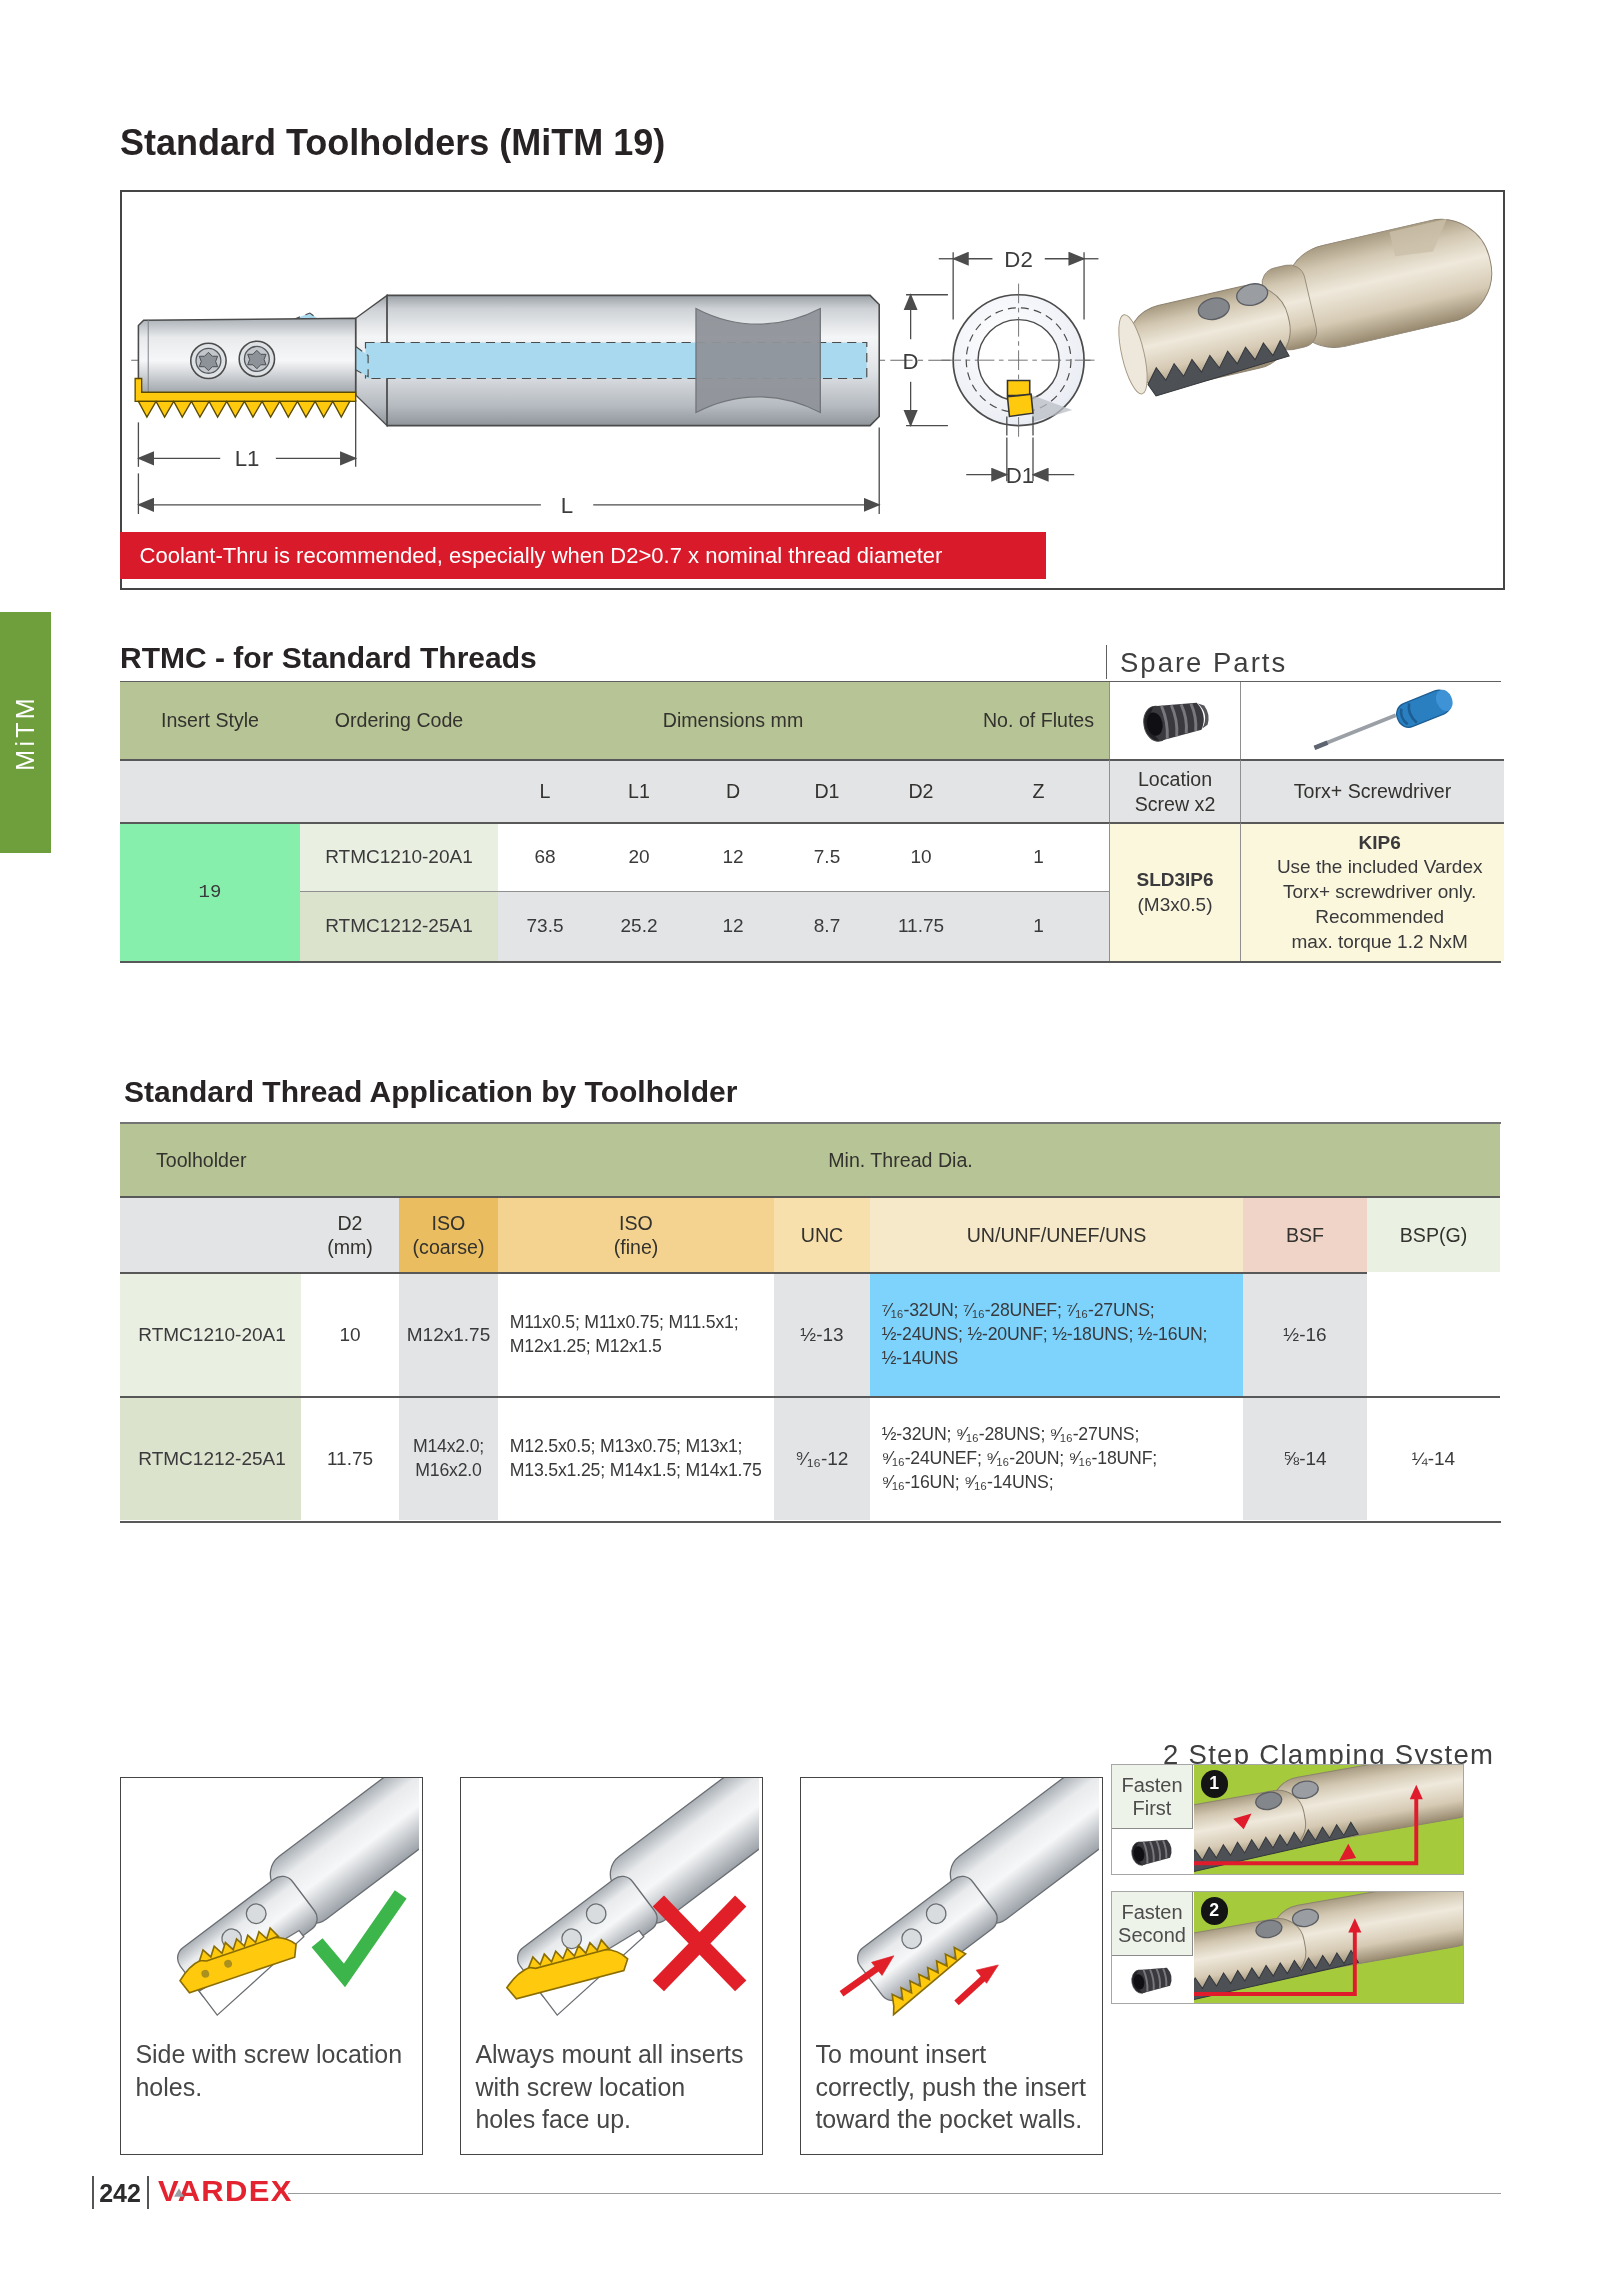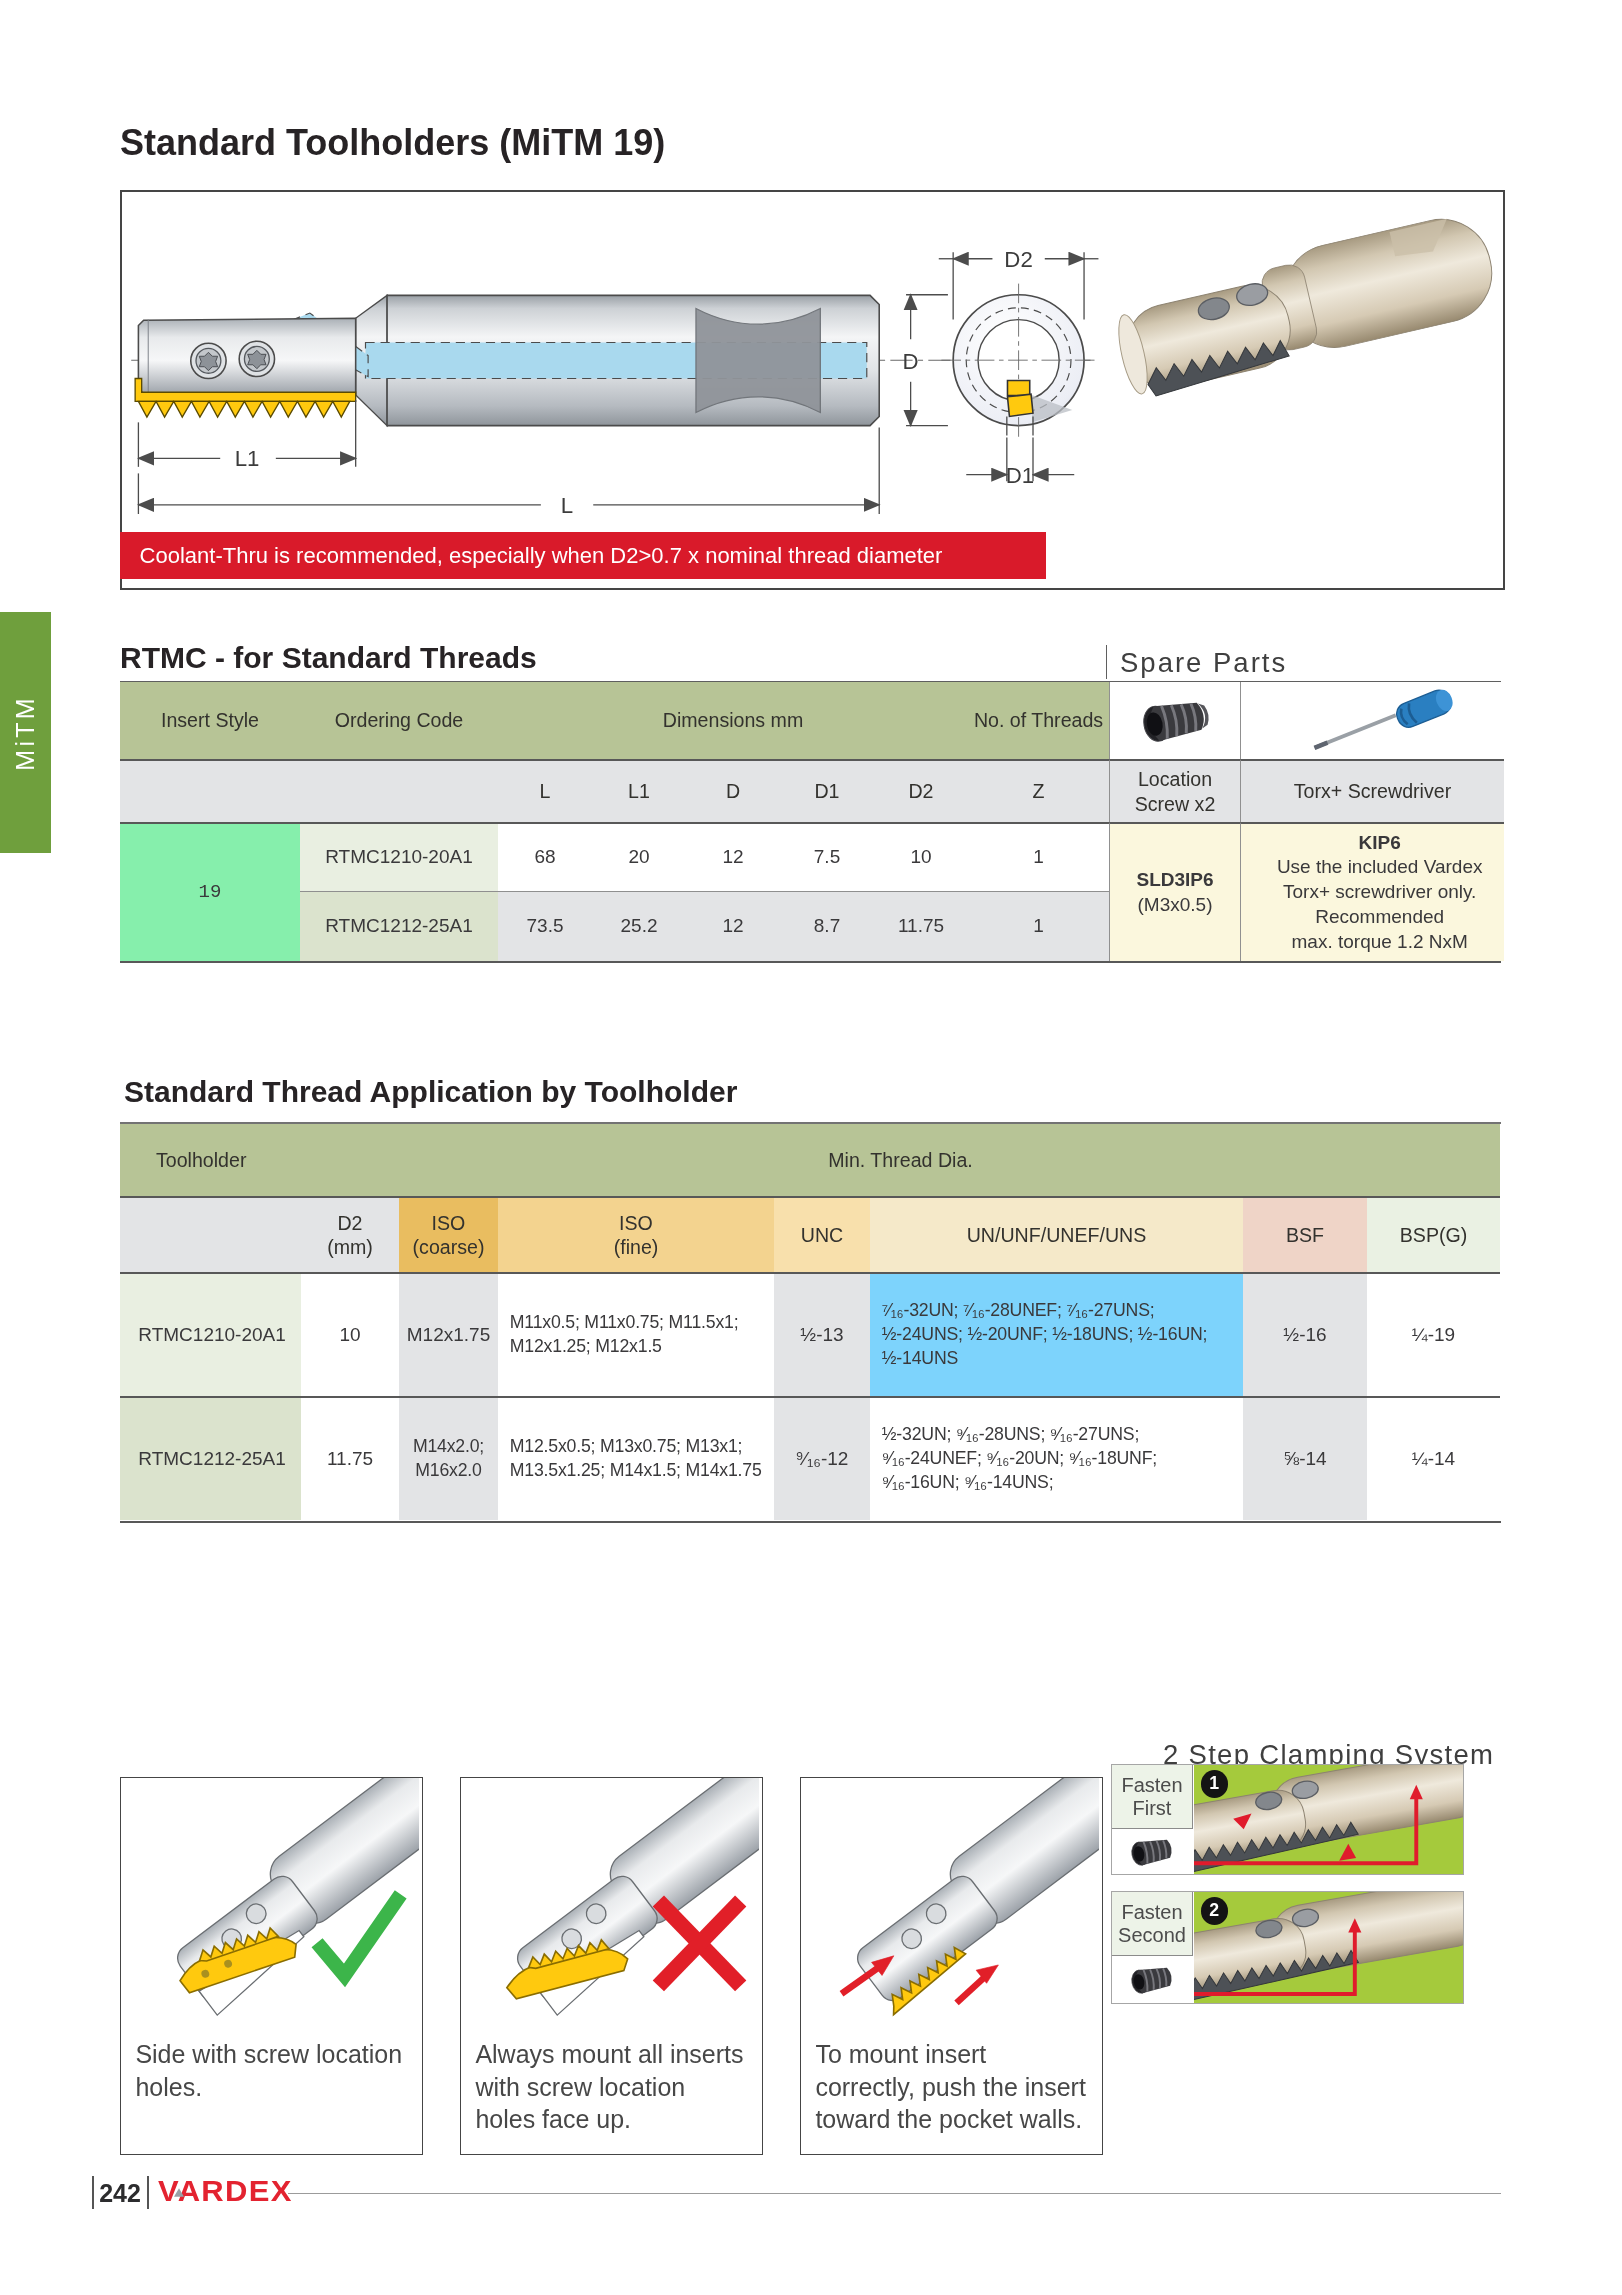--- a/index.html
+++ b/index.html
@@ -215,21 +215,21 @@
   <div class="abs light-title" style="left:1120px;top:647px;">Spare Parts</div>
   <div class="abs rule" style="left:120px;top:681px;width:1381px;height:2px;"></div>
 
   <div class="tbl" id="rtmc-table" style="left:120px;top:682px;width:1381px;height:279px;
               grid-template-columns:180px 198px 94px 94px 94px 94px 94px 141px 131px 264px;
               grid-template-rows:77px 63px 69px 70px;border-bottom:2px solid #585858;">
 
     <div class="c bg-green h-cell" style="grid-row:1;grid-column:1;">Insert Style</div>
     <div class="c bg-green h-cell" style="grid-row:1;grid-column:3/8;">Dimensions mm</div>
     <div class="c bg-green h-cell" style="grid-row:1;grid-column:2;">Ordering Code</div>
-    <div class="c bg-green h-cell" style="grid-row:1;grid-column:8;">No. of Threads</div>
+    <div class="c bg-green h-cell" style="grid-row:1;grid-column:8;">No. of Flutes</div>
     <div class="c bl" style="grid-row:1;grid-column:9;background:#fff;">
       <svg width="98" height="65" viewBox="0 0 200 120">
         <g transform="rotate(-10 100 60)">
           <ellipse cx="62" cy="60" rx="26" ry="36" fill="#222226" stroke="#45454a" stroke-width="2"></ellipse>
           <path d="M62,24 L150,32 Q168,60 150,88 L62,96 Q36,60 62,24 Z" fill="#3a3a3e"></path>
           <path d="M78,26 q8,34 0,68 M98,28 q8,32 0,64 M118,30 q8,30 0,60 M138,32 q7,28 0,56" stroke="#77777d" stroke-width="6" fill="none"></path>
           <ellipse cx="58" cy="60" rx="16" ry="24" fill="#101014"></ellipse>
           <path d="M152,34 q20,26 0,52 l12,-6 q10,-20 0,-40 Z" fill="#55555a"></path>
         </g>
       </svg>
@@ -311,21 +311,20 @@
     <div class="c bg-bsf bt-dark h-cell" style="grid-row:2;grid-column:7;">BSF</div>
     <div class="c bg-bsp bt-dark h-cell" style="grid-row:2;grid-column:8;">BSP(G)</div>
 
     <div class="c bg-g1 bt-dark d-cell left" style="grid-row:3;grid-column:1;padding-left:18.3px;">RTMC1210-20A1</div>
     <div class="c bt-dark d-cell" style="grid-row:3;grid-column:2;background:#fff;">10</div>
     <div class="c bg-gray bt-dark d-cell" style="grid-row:3;grid-column:3;">M12x1.75</div>
     <div class="c bt-dark d-cell small-cell left" style="grid-row:3;grid-column:4;background:#fff;padding:0 11.8px;">M11x0.5; M11x0.75; M11.5x1; M12x1.25; M12x1.5</div>
     <div class="c bg-gray bt-dark d-cell" style="grid-row:3;grid-column:5;">½-13</div>
     <div class="c bt-dark d-cell small-cell left" style="grid-row:3;grid-column:6;background:#7dd3fc;padding:0 11.8px;">⁷⁄₁₆-32UN; ⁷⁄₁₆-28UNEF; ⁷⁄₁₆-27UNS; ½-24UNS; ½-20UNF; ½-18UNS; ½-16UN; ½-14UNS</div>
     <div class="c bg-gray bt-dark d-cell" style="grid-row:3;grid-column:7;">½-16</div>
-    <div class="c bt-dark d-cell" style="grid-row:3;grid-column:8;background:#fff;">¼-19</div>
 
     <div class="c bg-g2 bt-dark d-cell left" style="grid-row:4;grid-column:1;padding-left:18.3px;">RTMC1212-25A1</div>
     <div class="c bt-dark d-cell" style="grid-row:4;grid-column:2;background:#fff;">11.75</div>
     <div class="c bg-gray bt-dark d-cell small-cell" style="grid-row:4;grid-column:3;padding:0 6.5px;">M14x2.0; M16x2.0</div>
     <div class="c bt-dark d-cell small-cell left" style="grid-row:4;grid-column:4;background:#fff;padding:0 11.8px;">M12.5x0.5; M13x0.75; M13x1; M13.5x1.25; M14x1.5; M14x1.75</div>
     <div class="c bg-gray bt-dark d-cell" style="grid-row:4;grid-column:5;">⁹⁄₁₆-12</div>
     <div class="c bt-dark d-cell small-cell left" style="grid-row:4;grid-column:6;background:#fff;padding:0 11.8px;">½-32UN; ⁹⁄₁₆-28UNS; ⁹⁄₁₆-27UNS; ⁹⁄₁₆-24UNEF; ⁹⁄₁₆-20UN; ⁹⁄₁₆-18UNF; ⁹⁄₁₆-16UN; ⁹⁄₁₆-14UNS;</div>
     <div class="c bg-gray bt-dark d-cell" style="grid-row:4;grid-column:7;">⅝-14</div>
     <div class="c bt-dark d-cell" style="grid-row:4;grid-column:8;background:#fff;">¼-14</div>
   </div>

